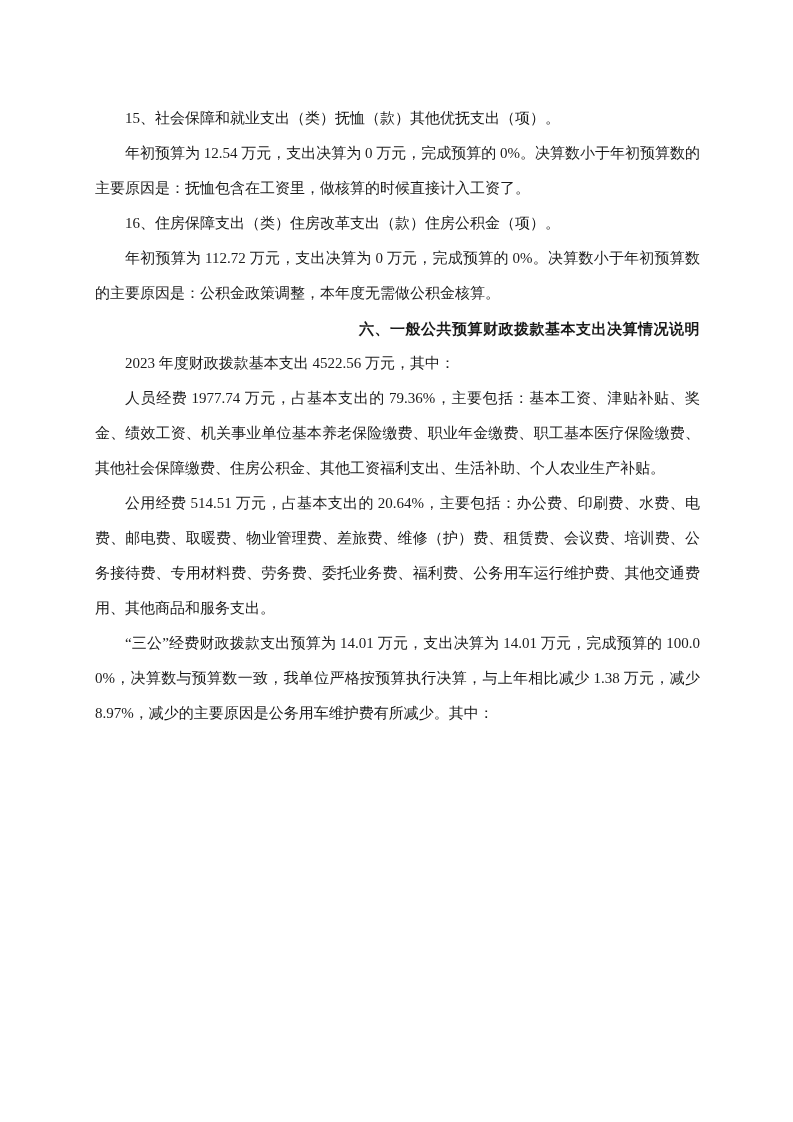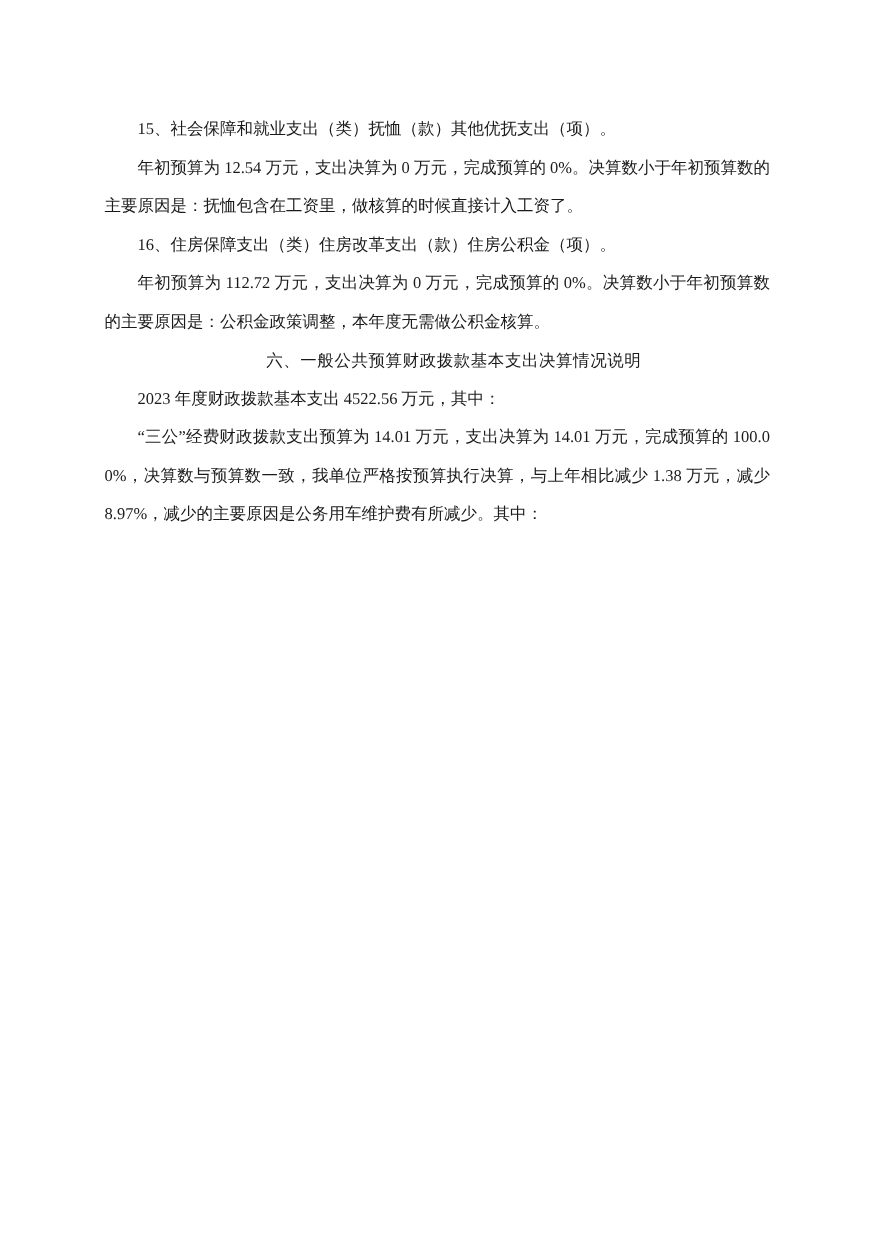--- a/index.html
+++ b/index.html
@@ -24,31 +24,33 @@
     color: #1a1a1a;
   }
   .para {
     margin: 0;
     text-indent: 2em;
     text-align: justify;
     word-break: break-all;
   }
   .para.heading {
     font-family: "Liberation Sans", "DejaVu Sans", sans-serif;
-    font-weight: 400;
-    text-align: center;
+    font-weight: 700;
+    text-align: right;
     letter-spacing: 0.5px;
   }
 </style>
 </head>
 <body>
 
 <div class="page">
   <div class="doc-body" id="doc-body">
       <p class="para">15、社会保障和就业支出（类）抚恤（款）其他优抚支出（项）。</p>
       <p class="para">年初预算为 12.54 万元，支出决算为 0 万元，完成预算的 0%。决算数小于年初预算数的主要原因是：抚恤包含在工资里，做核算的时候直接计入工资了。</p>
       <p class="para">16、住房保障支出（类）住房改革支出（款）住房公积金（项）。</p>
       <p class="para">年初预算为 112.72 万元，支出决算为 0 万元，完成预算的 0%。决算数小于年初预算数的主要原因是：公积金政策调整，本年度无需做公积金核算。</p>
       <p class="para heading">六、一般公共预算财政拨款基本支出决算情况说明</p>
       <p class="para">2023 年度财政拨款基本支出 4522.56 万元，其中：</p>
+      <p class="para">人员经费 1977.74 万元，占基本支出的 79.36%，主要包括：基本工资、津贴补贴、奖金、绩效工资、机关事业单位基本养老保险缴费、职业年金缴费、职工基本医疗保险缴费、其他社会保障缴费、住房公积金、其他工资福利支出、生活补助、个人农业生产补贴。</p>
+      <p class="para">公用经费 514.51 万元，占基本支出的 20.64%，主要包括：办公费、印刷费、水费、电费、邮电费、取暖费、物业管理费、差旅费、维修（护）费、租赁费、会议费、培训费、公务接待费、专用材料费、劳务费、委托业务费、福利费、公务用车运行维护费、其他交通费用、其他商品和服务支出。</p>
       <p class="para">“三公”经费财政拨款支出预算为 14.01 万元，支出决算为 14.01 万元，完成预算的 100.00%，决算数与预算数一致，我单位严格按预算执行决算，与上年相比减少 1.38 万元，减少 8.97%，减少的主要原因是公务用车维护费有所减少。其中：</p>
     </div>
 </div>
 
 </body></html>

